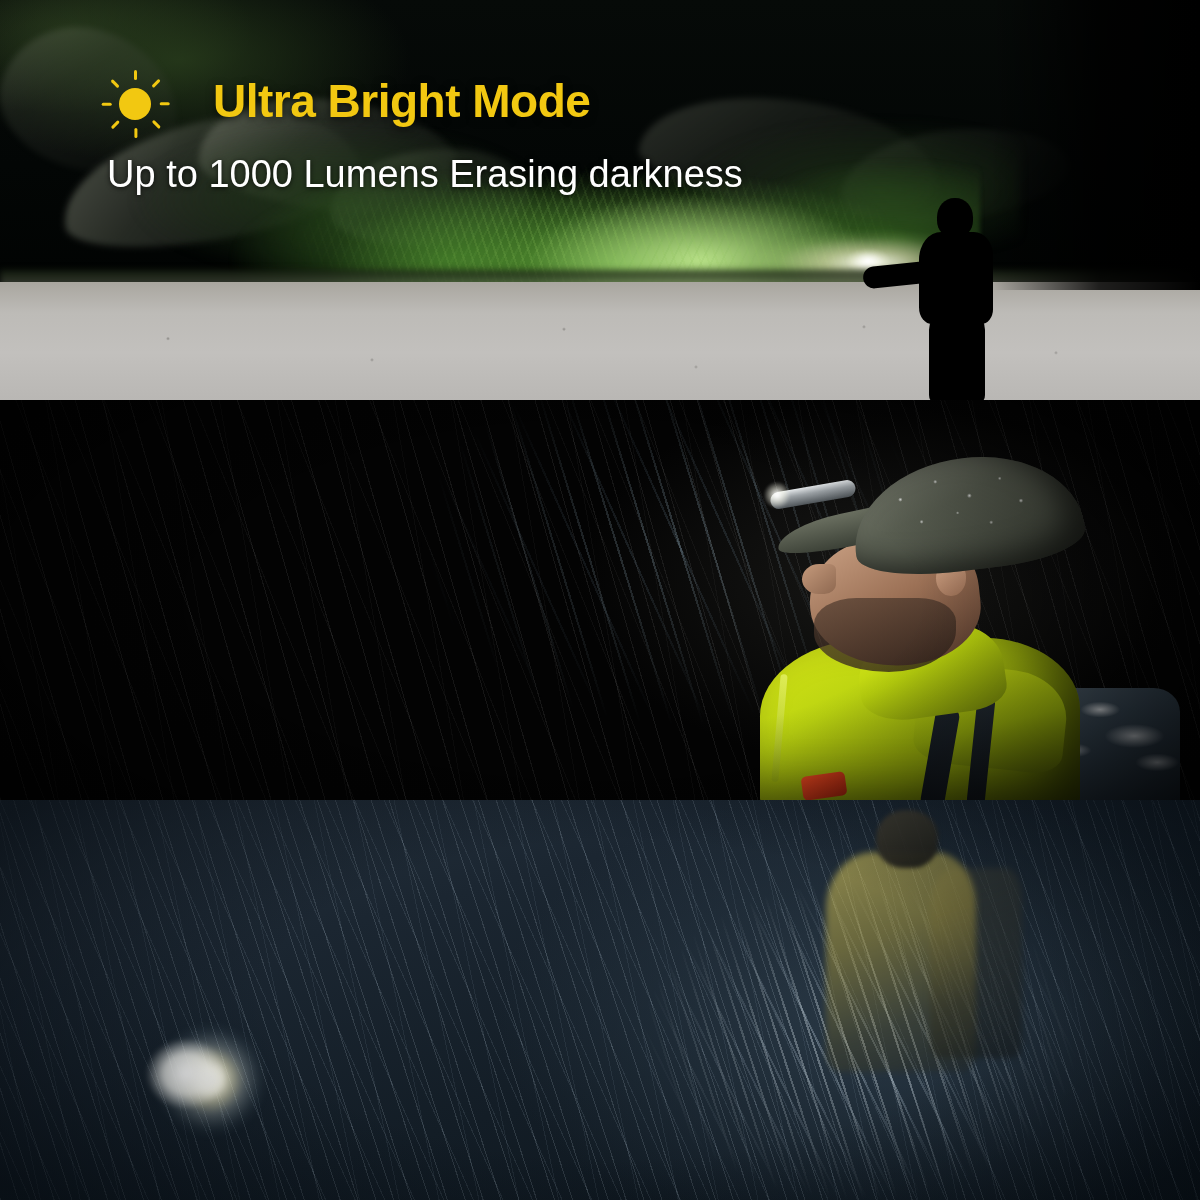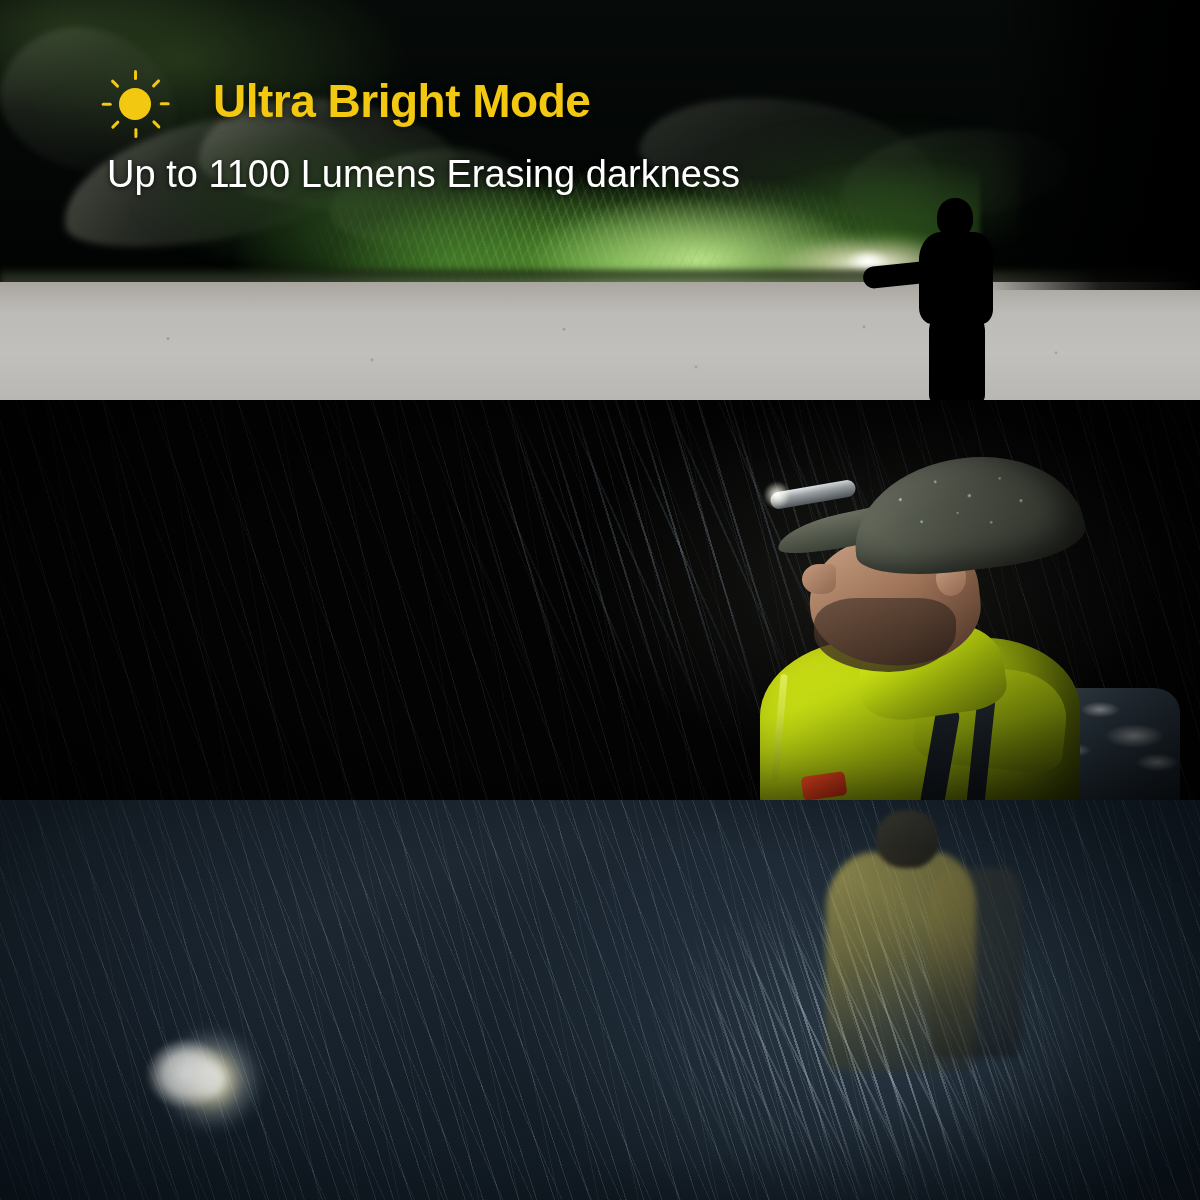--- a/index.html
+++ b/index.html
@@ -414,21 +414,21 @@
       <div class="ray" style="transform:rotate(45deg)"></div>
       <div class="ray" style="transform:rotate(90deg)"></div>
       <div class="ray" style="transform:rotate(135deg)"></div>
       <div class="ray" style="transform:rotate(180deg)"></div>
       <div class="ray" style="transform:rotate(225deg)"></div>
       <div class="ray" style="transform:rotate(270deg)"></div>
       <div class="ray" style="transform:rotate(315deg)"></div>
     </div>
 
     <h2 class="headline panel-content" id="bright-title">Ultra Bright Mode</h2>
-    <p class="subline panel-content" id="bright-sub">Up to 1100 Lumens  Erasing darkness</p>
+    <p class="subline panel-content" id="bright-sub">Up to 1000 Lumens  Erasing darkness</p>
   </section>
 
   <section class="panel" id="panel-sos">
     <div class="panel-bg">
       <div class="p2-bg"></div>
       <div class="p2-snow"></div>
       <div class="p2-snow-glow"></div>
       <div class="p2-hiker">
         <div class="p2-pack"></div>
         <div class="p2-pack-snow"></div>

